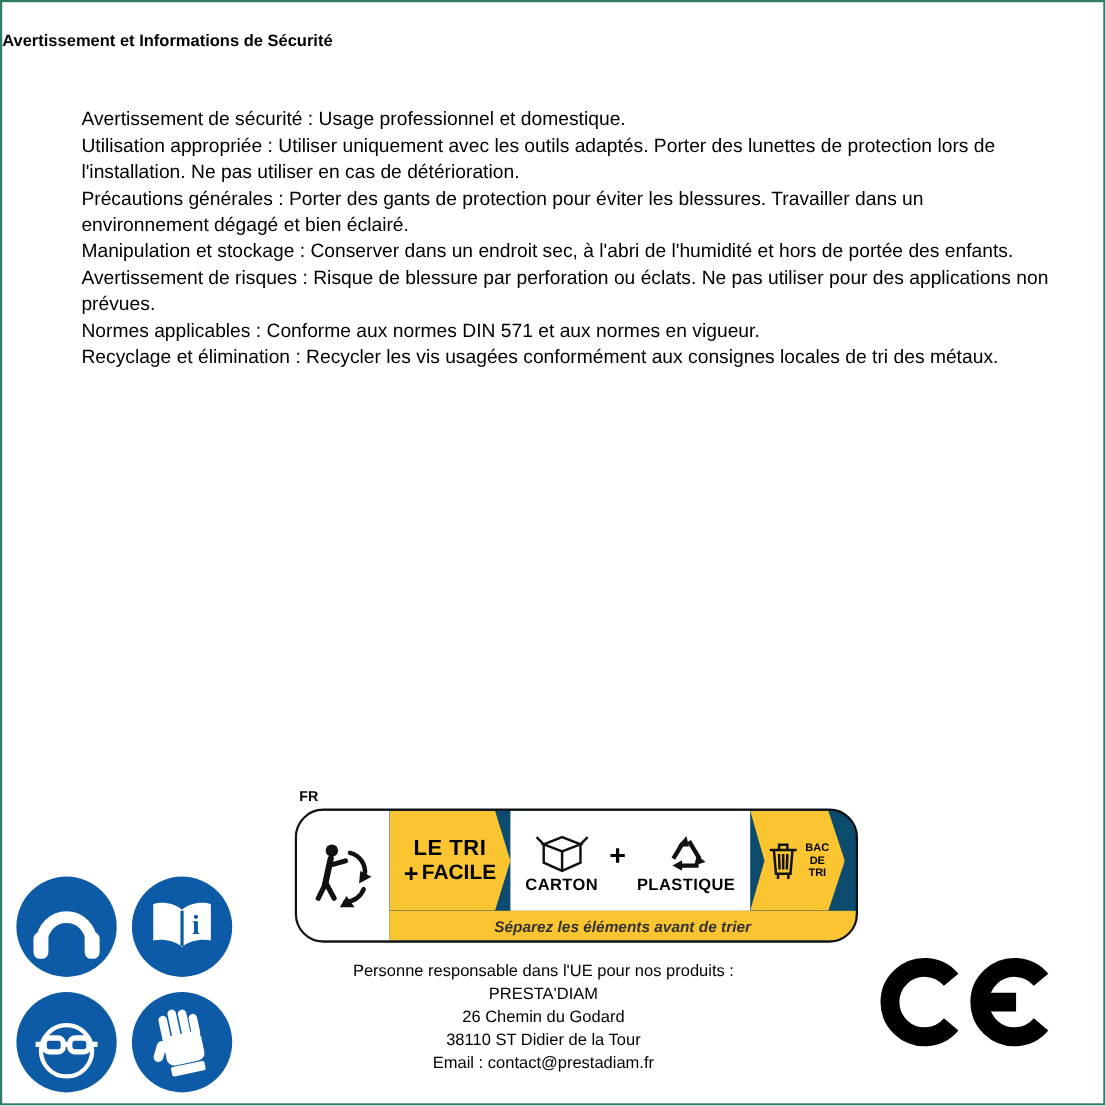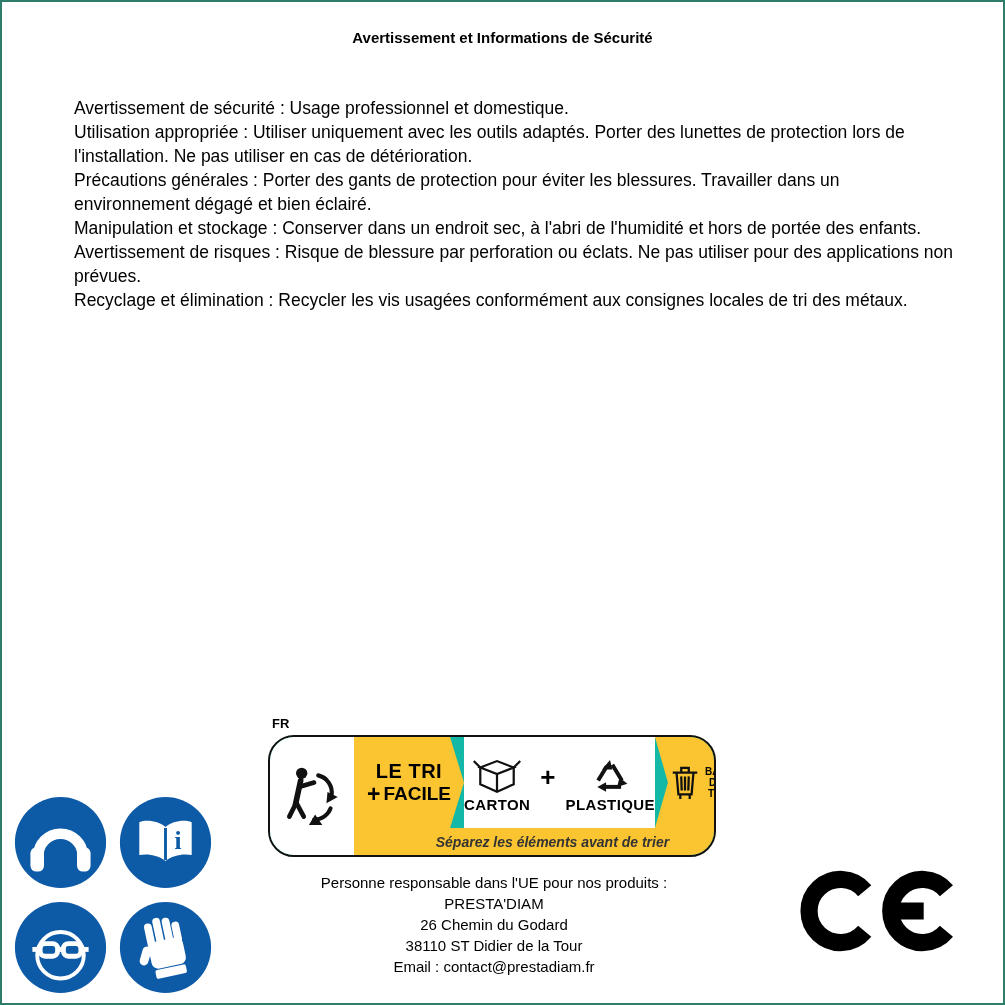--- a/index.html
+++ b/index.html
@@ -8,44 +8,44 @@
     width:1005px;height:1005px;
     box-sizing:border-box;
     background:#ffffff;
     border:2px solid #2e7d6a;
     font-family:"Liberation Sans", sans-serif;
     color:#000;
     overflow:hidden;
   }
   .title{
     position:absolute;top:27px;left:0;width:100%;
-    margin:0;text-align:center;
+    margin:0;
     font-size:15px;font-weight:bold;
   }
   .body-text{
     position:absolute;top:94px;left:72px;width:882px;
     font-size:17.5px;line-height:24px;
   }
   .body-text p{margin:0;}
   
   .pictos{
     position:absolute;left:10px;top:792px;
     display:grid;grid-template-columns:97px 97px;grid-gap:8px;
   }
   .picto svg{display:block;}
   
   .fr-label{
     position:absolute;left:270px;top:714px;
     font-size:13px;font-weight:bold;
   }
   .tri-banner{
-    position:absolute;left:266px;top:733px;width:448px;height:122px;
+    position:absolute;left:266px;top:733px;width:512px;height:122px;
     box-sizing:border-box;
     border:2px solid #111;border-radius:26px;
-    background:#14b8a6;display:flex;overflow:hidden;
+    background:#0c4a6e;display:flex;overflow:hidden;
   }
   .triman-zone{
     width:84px;display:flex;align-items:center;justify-content:center;
     background:#fff;flex:0 0 84px;
   }
   .banner-right{flex:1;display:flex;flex-direction:column;}
   .banner-top{flex:1;display:flex;align-items:stretch;}
   .tri-block{
     width:110px;flex:0 0 110px;background:#fbc531;
     display:flex;flex-direction:column;align-items:center;justify-content:center;
@@ -87,20 +87,21 @@
 <div class="page">
 
   <h1 class="title">Avertissement et Informations de Sécurité</h1>
 
   <div class="body-text">
     <p>Avertissement de sécurité : Usage professionnel et domestique.</p>
     <p>Utilisation appropriée : Utiliser uniquement avec les outils adaptés. Porter des lunettes de protection lors de l'installation. Ne pas utiliser en cas de détérioration.</p>
     <p>Précautions générales : Porter des gants de protection pour éviter les blessures. Travailler dans un environnement dégagé et bien éclairé.</p>
     <p>Manipulation et stockage : Conserver dans un endroit sec, à l'abri de l'humidité et hors de portée des enfants.</p>
     <p>Avertissement de risques : Risque de blessure par perforation ou éclats. Ne pas utiliser pour des applications non prévues.</p>
+    <p>Normes applicables : Conforme aux normes DIN 571 et aux normes en vigueur.</p>
     <p>Recyclage et élimination : Recycler les vis usagées conformément aux consignes locales de tri des métaux.</p>
   </div>
 
   <div class="pictos">
     <div class="picto">
       <svg width="97" height="97" viewBox="0 0 100 100">
         <circle cx="50" cy="50" r="47" fill="#0d5aa7"></circle>
         <path d="M27 64 A23 23 0 0 1 73 64" fill="none" stroke="#fff" stroke-width="11"></path>
         <rect x="19" y="55" width="14" height="25" rx="6" fill="#fff"></rect>
         <rect x="67" y="55" width="14" height="25" rx="6" fill="#fff"></rect>

